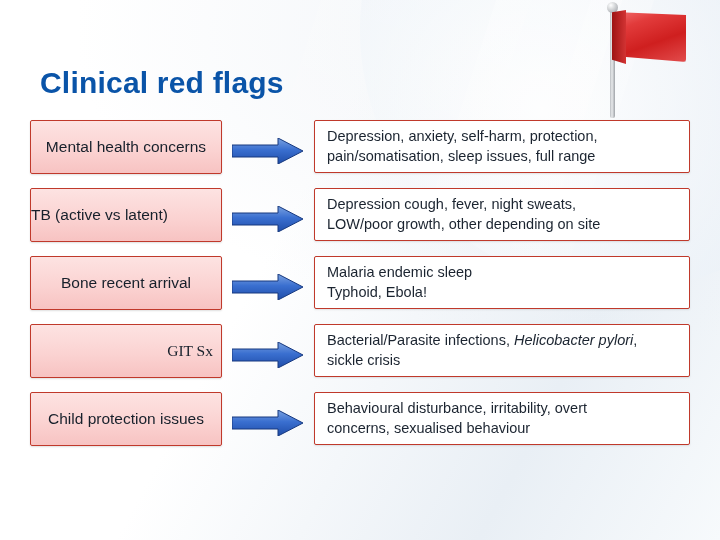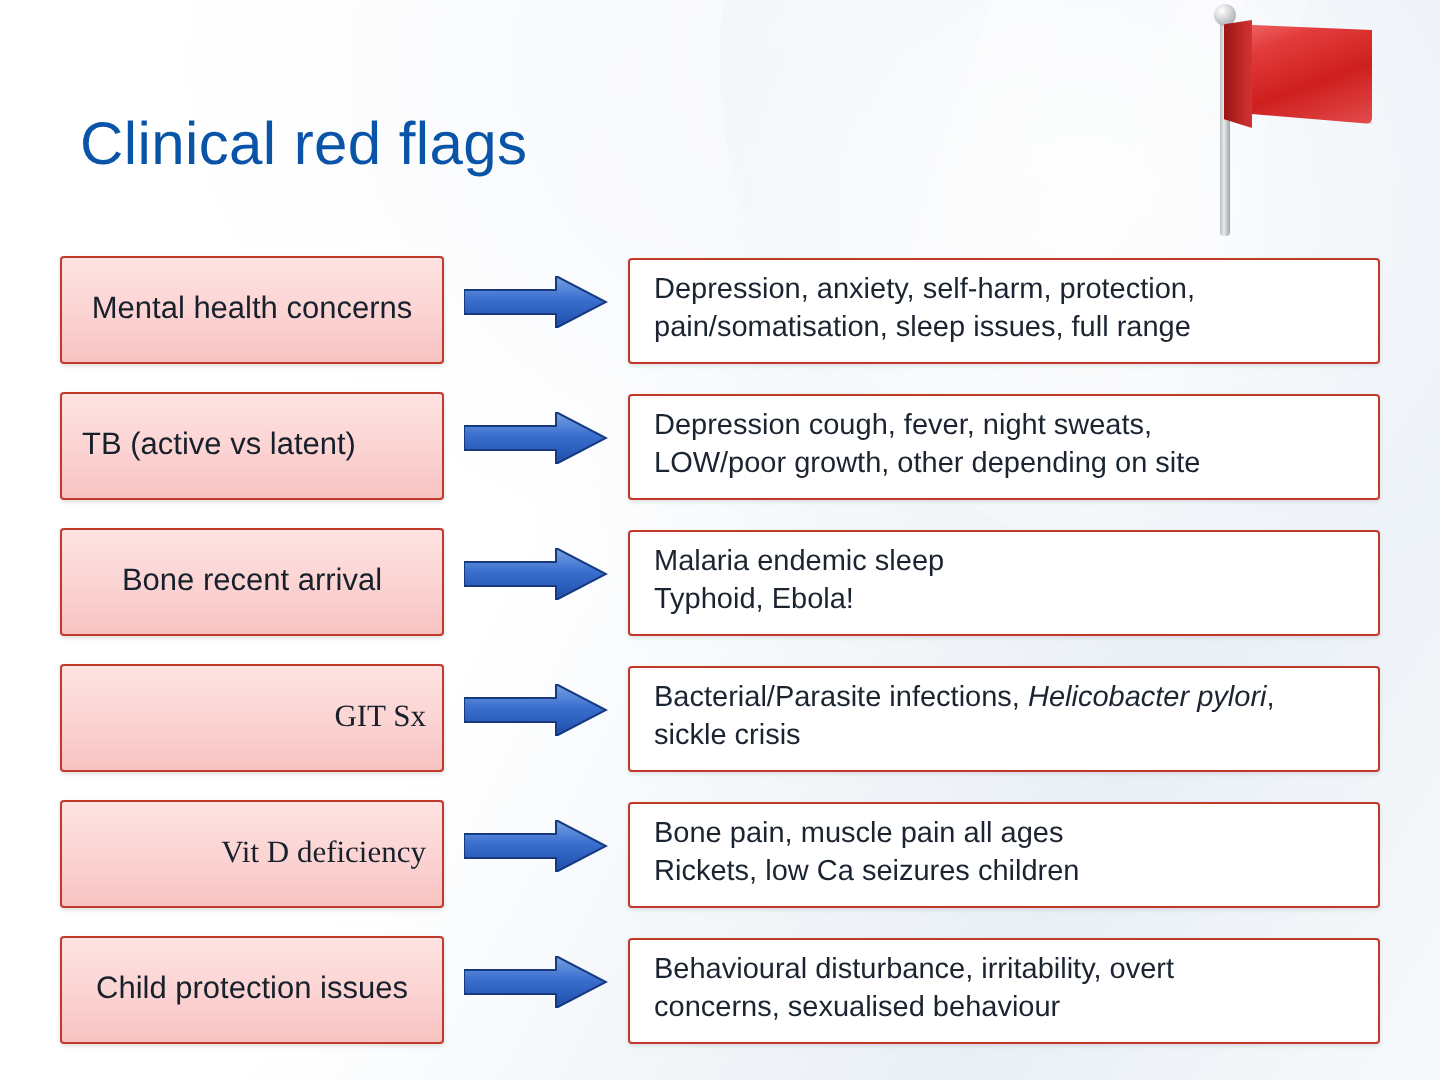--- a/index.html
+++ b/index.html
@@ -89,38 +89,38 @@
     background: linear-gradient(90deg, #9e1414, #d23333);
     border-radius: 3px 0 0 3px;
     clip-path: polygon(0 4%, 100% 0, 100% 100%, 0 92%);
     box-shadow: -1px 1px 2px rgba(0,0,0,0.18);
   }
 
   
   .title {
     position: absolute;
     left: 40px;
-    top: 56px;
+    top: 66px;
     font-size: 30px;
-    font-weight: normal;
+    font-weight: bold;
     color: #0a54a8;
     letter-spacing: 0.2px;
   }
 
   
   .rows {
     position: absolute;
     left: 30px;
     top: 120px;
     width: 660px;
   }
   .row {
     position: relative;
     display: flex;
-    align-items: flex-end;
+    align-items: flex-start;
     height: 62px;
     margin-bottom: 6px;
   }
   .left-box {
     width: 192px;
     min-height: 54px;
     box-sizing: border-box;
     border: 1px solid #c0392b;
     border-radius: 2px;
     background: linear-gradient(180deg, #fde3e2 0%, #fbd3d2 55%, #f7c3c2 100%);
@@ -128,21 +128,21 @@
     font-size: 15.5px;
     line-height: 1.28;
     display: flex;
     align-items: center;
     justify-content: center;
     text-align: center;
     padding: 4px 8px;
     box-shadow: 0 1px 2px rgba(0,0,0,0.13);
   }
   .left-box.align-right { justify-content: flex-end; text-align: right; font-family: Liberation Serif, serif; }
-  .left-box.align-left  { justify-content: flex-start; text-align: left; padding-left: 10px; }
+  .left-box.align-left  { justify-content: flex-start; text-align: left; padding-left: 0; }
 
   
   .arrow {
     width: 92px;
     height: 62px;
     display: flex;
     align-items: center;
     justify-content: center;
     flex: 0 0 92px;
   }
@@ -242,32 +242,20 @@
         </svg>
       </div>
       <div class="right-box">
         <span class="ln">
           <span>Bacterial/Parasite infections, </span><em>Helicobacter pylori</em><span>,</span>
         </span>
         <span class="ln">sickle crisis</span>
       </div>
     </div>
 
-    <div class="row">
-      <div class="left-box align-right">Vit D deficiency</div>
-      <div class="arrow">
-        <svg width="72" height="26" viewBox="0 0 72 26" aria-hidden="true">
-          <polygon points="0,7 46,7 46,0 71,13 46,26 46,19 0,19" fill="url(#agrad)" stroke="#17397f" stroke-width="1"></polygon>
-        </svg>
-      </div>
-      <div class="right-box">
-        <span class="ln">Bone pain,  muscle pain all ages</span>
-        <span class="ln">Rickets, low Ca seizures children</span>
-      </div>
-    </div>
 
     <div class="row">
       <div class="left-box">Child protection issues</div>
       <div class="arrow">
         <svg width="72" height="26" viewBox="0 0 72 26" aria-hidden="true">
           <polygon points="0,7 46,7 46,0 71,13 46,26 46,19 0,19" fill="url(#agrad)" stroke="#17397f" stroke-width="1"></polygon>
         </svg>
       </div>
       <div class="right-box">
         <span class="ln">Behavioural disturbance, irritability, overt</span>

